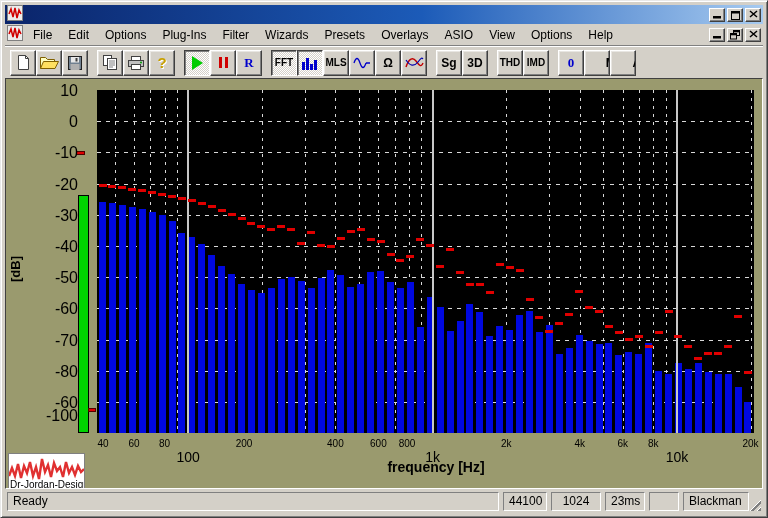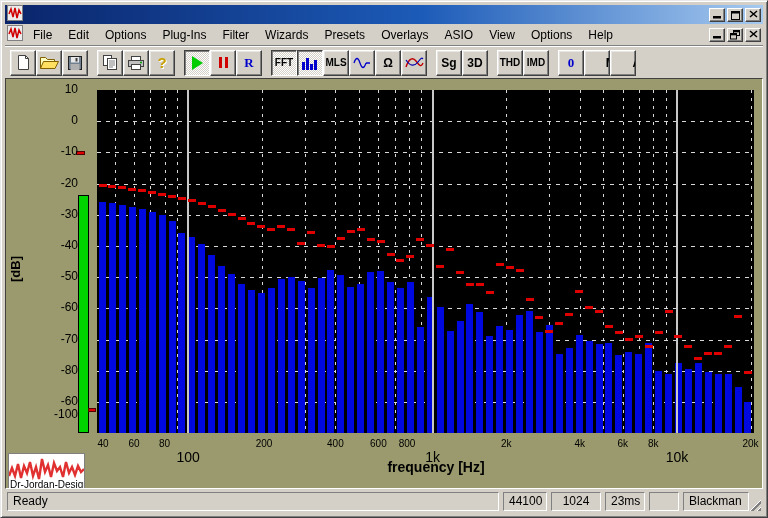--- a/index.html
+++ b/index.html
@@ -55,21 +55,21 @@
     background:#9a9a6e; border:1px solid; border-color:#404040 #fff #fff #404040; overflow:hidden; }
   #plot { position:absolute; left:91px; top:11px; width:657px; height:343px; background:#000; }
   .vgrid { position:absolute; top:0; bottom:0; width:1px;
     background:repeating-linear-gradient(180deg,#d8d8d8 0 3px,transparent 3px 8px); }
   .hgrid { position:absolute; left:0; right:0; height:1px;
     background:repeating-linear-gradient(90deg,#d8d8d8 0 4px,transparent 4px 9px); }
   .vmajor { position:absolute; top:0; bottom:0; width:2px; background:#c8c8c8; }
   .sbar { position:absolute; bottom:0; }
   .odash { position:absolute; height:3px; }
   .ytick { position:absolute; left:24px; width:48px; text-align:right;
-    font-size:12px; color:#000; }
+    font-size:16px; color:#000; }
   .xtick { position:absolute; width:44px; text-align:center; font-size:10px; color:#000; }
   .xmajor { position:absolute; width:50px; text-align:center; font-size:14px; color:#000; }
   #ylab { position:absolute; left:2px; top:155px; width:18px; height:70px;
     font-weight:bold; font-size:13px; color:#000;
     writing-mode:vertical-rl; transform:rotate(180deg); text-align:center; }
   #xlab { position:absolute; left:300px; top:380px; width:260px; text-align:center;
     font-weight:bold; font-size:14px; color:#000; }
   #meter { position:absolute; left:72px; top:116px; width:11px; height:238px;
     border:1px solid #000; background:#00d400; }
   .peak-dash { position:absolute; border:1px solid #500000; background:#e00000; }
@@ -466,21 +466,21 @@
       <div class="ytick" style="top: 158.9px;">-40</div>
       <div class="ytick" style="top: 190.1px;">-50</div>
       <div class="ytick" style="top: 221.3px;">-60</div>
       <div class="ytick" style="top: 252.5px;">-70</div>
       <div class="ytick" style="top: 283.6px;">-80</div>
       <div class="ytick" style="top: 314.8px;">-60</div>
       <div class="ytick" style="top: 328px;">-100</div>
       <div class="xtick" style="left: 75px; top: 359px;">40</div>
       <div class="xtick" style="left: 106px; top: 359px;">60</div>
       <div class="xtick" style="left: 136.6px; top: 359px;">80</div>
-      <div class="xtick" style="left: 236px; top: 359px;">200</div>
+      <div class="xtick" style="left: 216px; top: 359px;">200</div>
       <div class="xtick" style="left: 307.4px; top: 359px;">400</div>
       <div class="xtick" style="left: 350.4px; top: 359px;">600</div>
       <div class="xtick" style="left: 379px; top: 359px;">800</div>
       <div class="xtick" style="left: 478.2px; top: 359px;">2k</div>
       <div class="xtick" style="left: 551.7px; top: 359px;">4k</div>
       <div class="xtick" style="left: 594.8px; top: 359px;">6k</div>
       <div class="xtick" style="left: 625.3px; top: 359px;">8k</div>
       <div class="xtick" style="left: 722.5px; top: 359px;">20k</div>
       <div class="xmajor" style="left: 157.2px; top: 370px;">100</div>
       <div class="xmajor" style="left: 401.6px; top: 370px;">1k</div>

